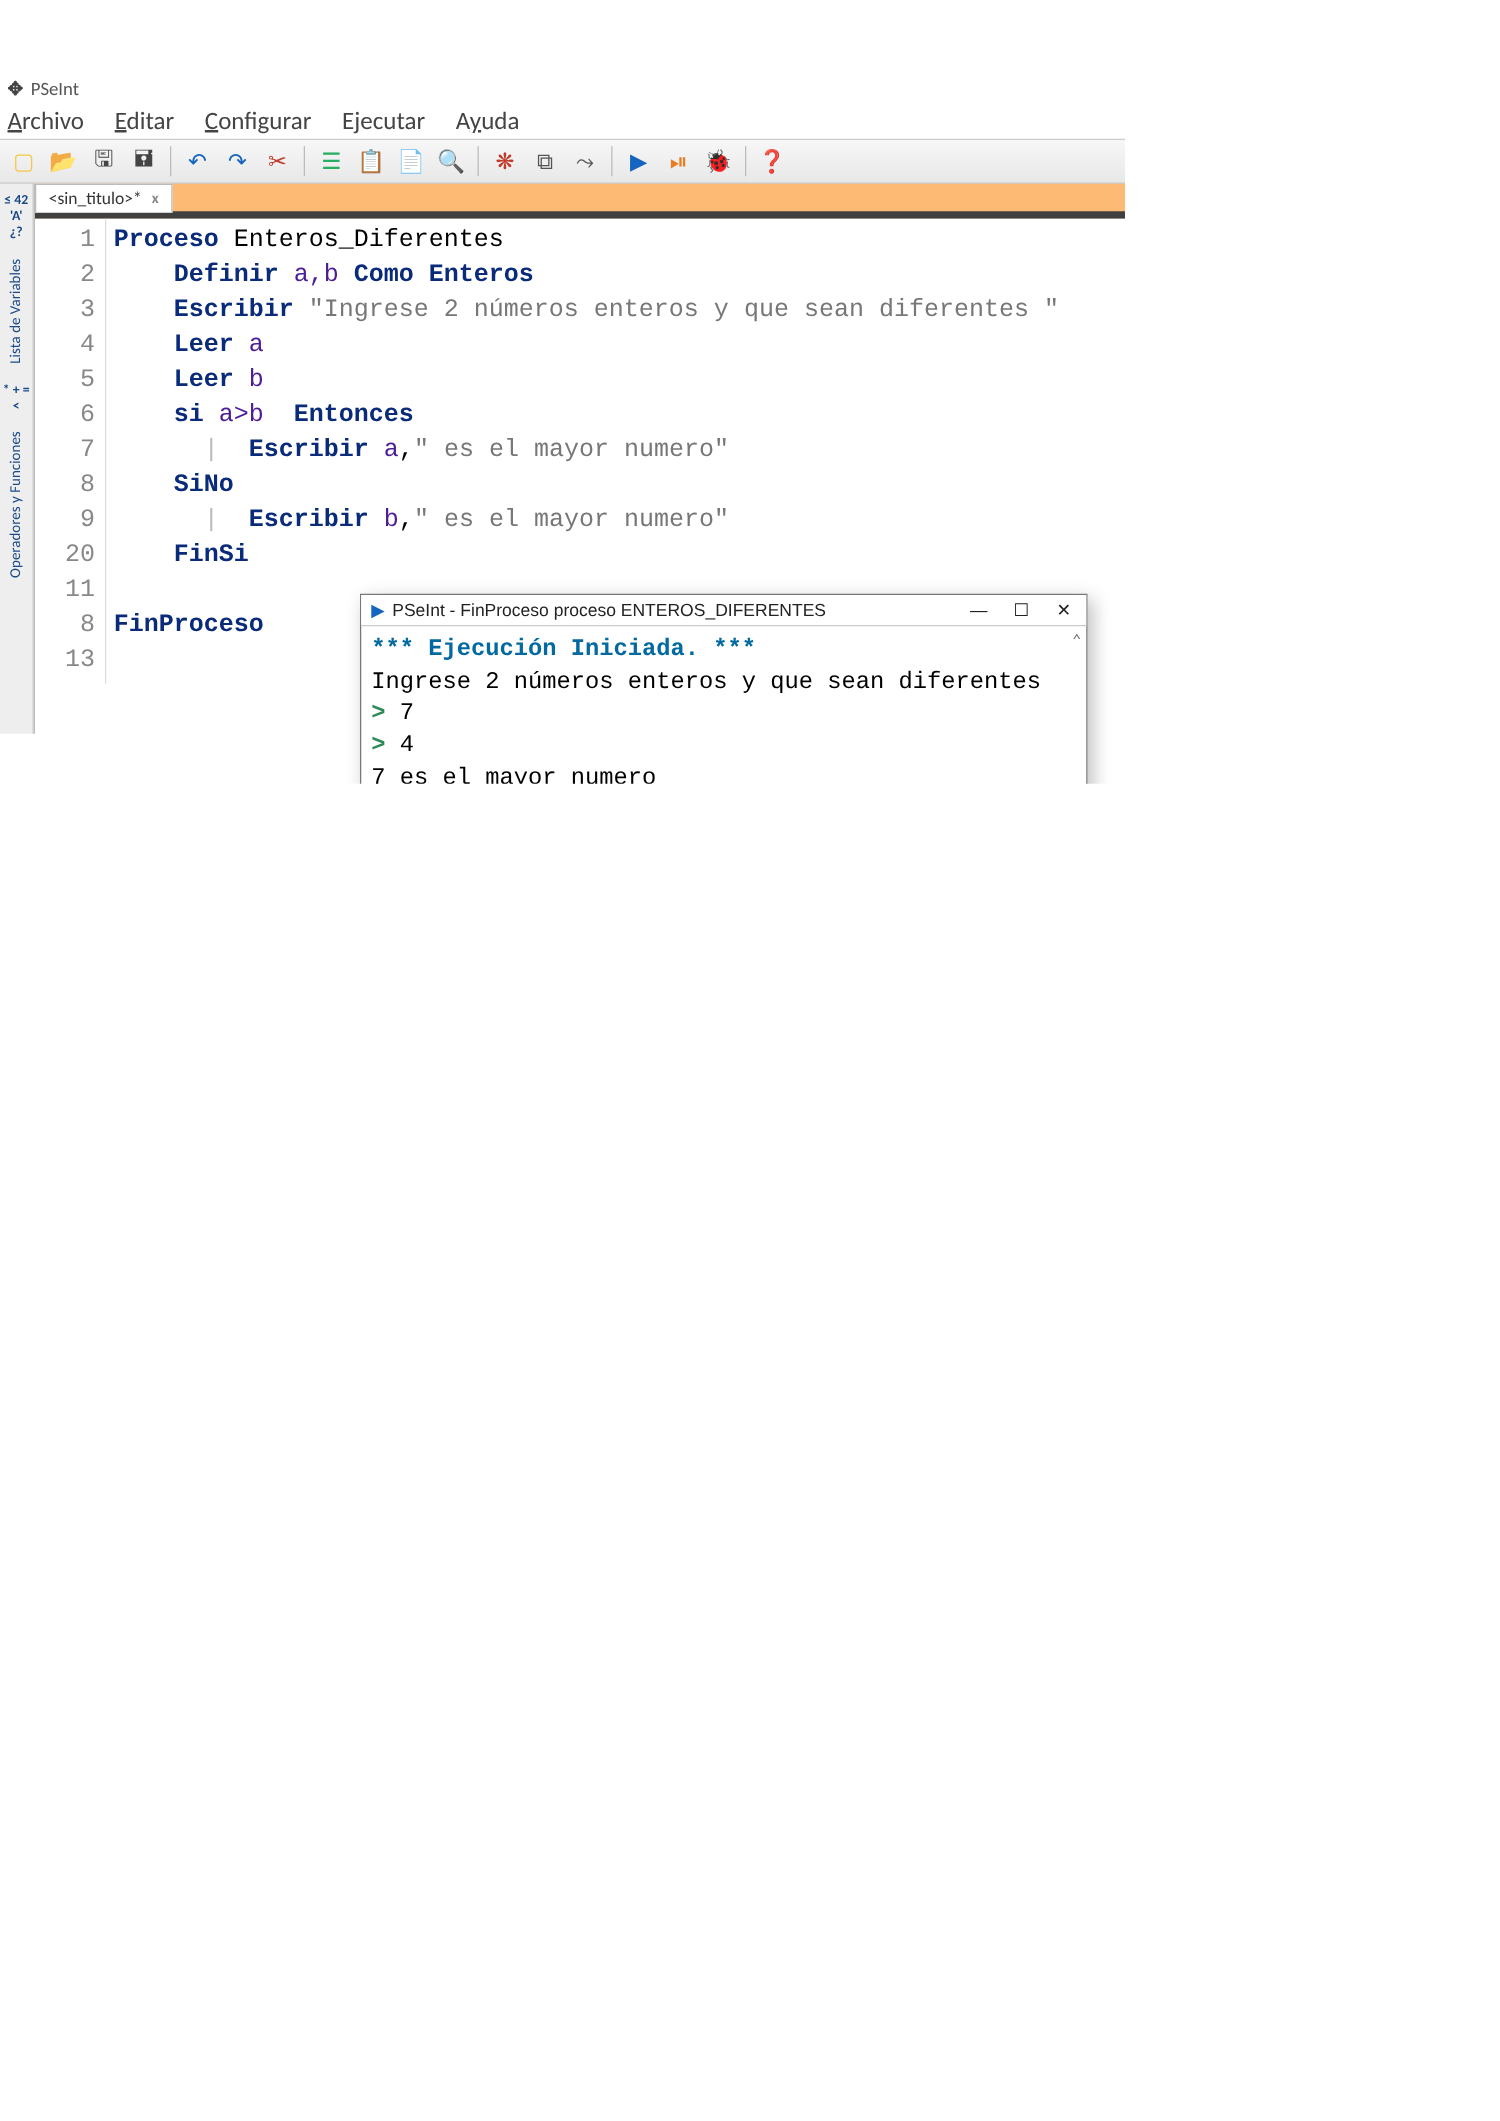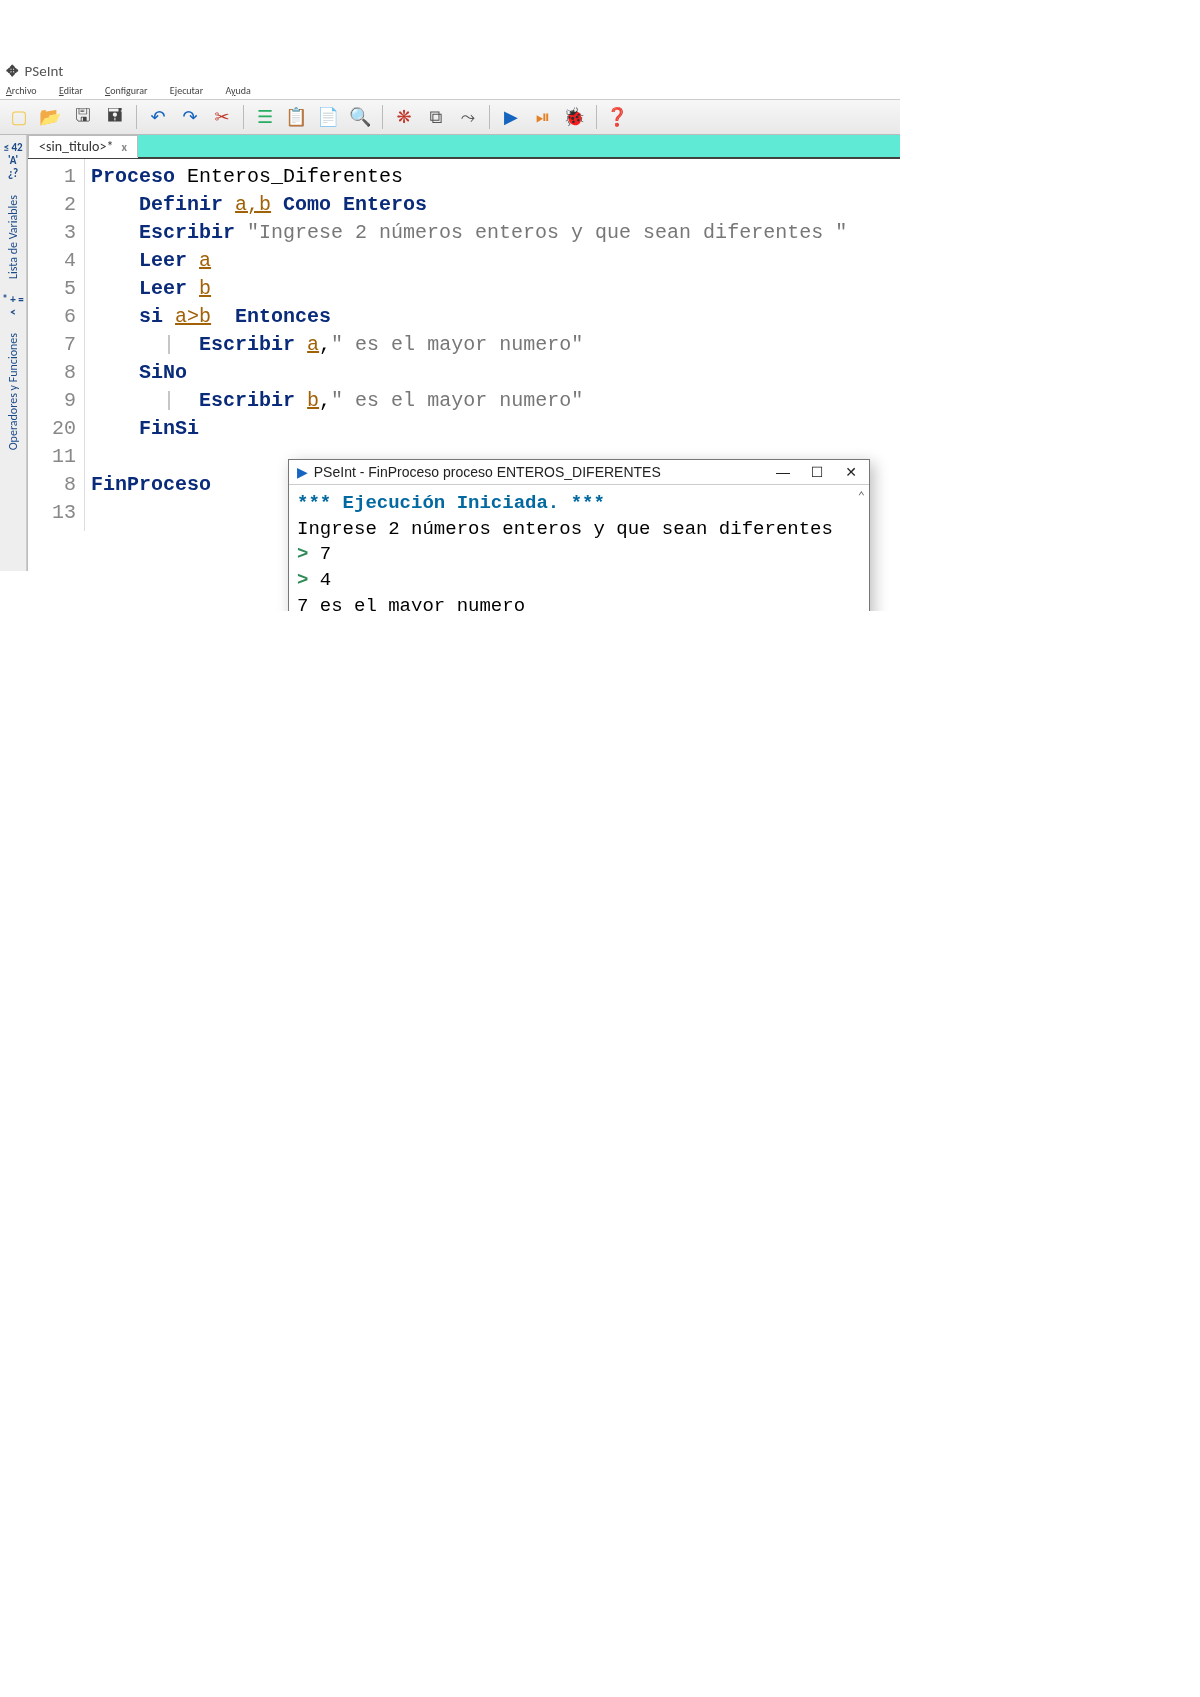--- a/index.html
+++ b/index.html
@@ -28,21 +28,21 @@
     padding: 2px 6px;
     display: flex;
     align-items: center;
     gap: 6px;
   }
   .titlebar .logo {
     font-weight: bold;
     color: #444;
   }
   .menubar {
-    font-size: 10px;
+    font-size: 20px;
     color: #444;
     padding: 2px 6px;
   }
   .menubar span { margin-right: 10px; }
   .menubar u { text-decoration: underline; }
   .toolbar {
     background: linear-gradient(#f7f7f7,#e8e8e8);
     border-top: 1px solid #ccc;
     border-bottom: 1px solid #bbb;
     padding: 4px 6px;
@@ -95,24 +95,24 @@
   }
   .editor-col {
     flex: 1;
     display: flex;
     flex-direction: column;
     border-left: 1px solid #bbb;
   }
   .file-tab-row {
     display: flex;
     align-items: center;
-    border-bottom: 2px solid #404040;
+    border-bottom: 6px solid #404040;
     font-size: 14px;
     color: #333;
-    background: #5eead4;
+    background: #fdba74;
   }
   .file-tab {
     background: #fff;
     border: 1px solid #bbb;
     border-bottom: 1px solid #fff;
     margin-bottom: -1px;
     padding: 2px 10px;
     display: flex;
     align-items: center;
     gap: 8px;
@@ -139,21 +139,21 @@
   .gutter div { height: 28px; line-height: 28px; }
   .code {
     padding: 4px 6px;
     white-space: pre;
     position: relative;
   }
   .code .line { height: 28px; line-height: 28px; }
   .kw { color: #0a2b7a; font-weight: bold; }
   .name { color: #000; }
   .str { color: #777; }
-  .var { color: #a16207; text-decoration: underline; }
+  .var { color: #4c1d95; }
   .pipe { color: #bbb; }
 
   .exec-window {
     position: absolute;
     left: 260px;
     top: 300px;
     width: 580px;
     background: #fff;
     border: 1px solid #777;
     box-shadow: 4px 4px 14px rgba(0,0,0,0.25);

